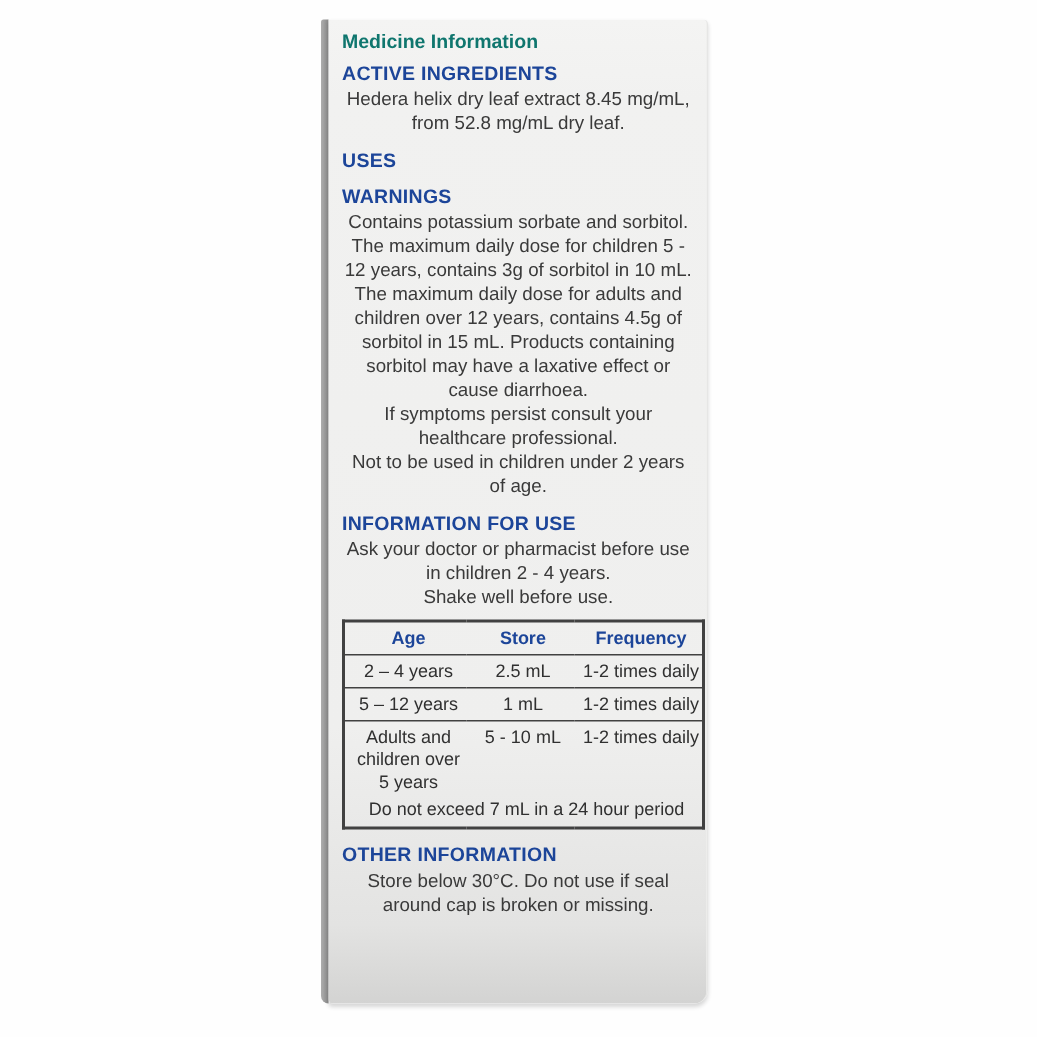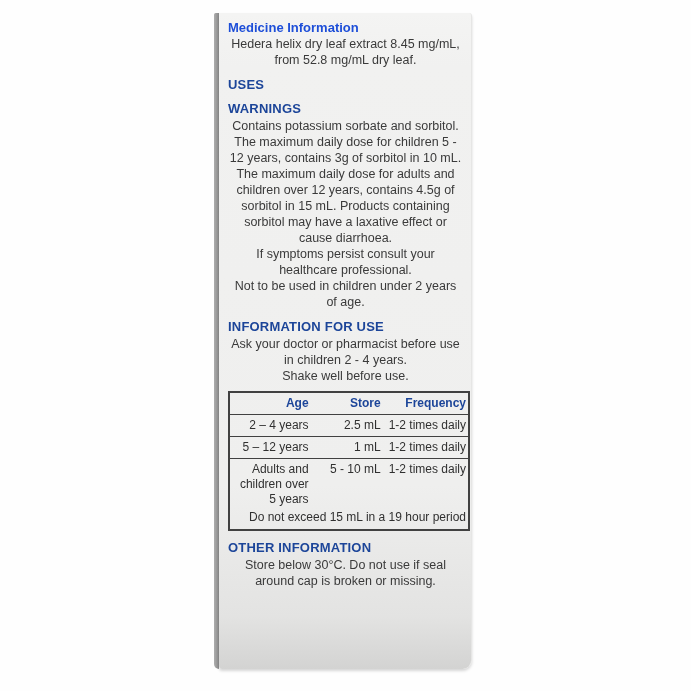--- a/index.html
+++ b/index.html
@@ -47,21 +47,21 @@
     top: 0;
     right: 1px;
     bottom: 0;
     padding: 7px 8px 0 9px;
     box-sizing: border-box;
   }
   .panel-title {
     font-size: 13px;
     line-height: 16px;
     font-weight: bold;
-    color: #1d4ed8;
+    color: #0f766e;
     margin: 0;
   }
   .section-heading {
     font-size: 13px;
     line-height: 14px;
     font-weight: bold;
     color: #1c4599;
     margin: 10px 0 2px 0;
     letter-spacing: 0.2px;
   }
@@ -78,21 +78,21 @@
   }
   table.dosage {
     border-collapse: collapse;
     width: 242px;
     margin-top: 7px;
     table-layout: fixed;
   }
   table.dosage th, table.dosage td {
     font-size: 12px;
     line-height: 15px;
-    text-align: right;
+    text-align: center;
     vertical-align: top;
     padding: 3px 2px 3px 6px;
     border: none;
   }
   table.dosage {
     border: 2px solid #414141;
   }
   table.dosage th {
     color: #1c4599;
     font-weight: bold;
@@ -116,20 +116,21 @@
 </head>
 <body>
 
 <div class="package">
   <div class="edge-strip"></div>
   <div class="panel-face"></div>
   <div class="content">
 
     <div class="panel-title">Medicine Information</div>
 
+    <div class="section-heading first">ACTIVE INGREDIENTS</div>
     <p class="section-body">Hedera helix dry leaf extract 8.45 mg/mL,
 from 52.8 mg/mL dry leaf.</p>
 
     <div class="section-heading">USES</div>
 
     <div class="section-heading">WARNINGS</div>
     <p class="section-body">Contains potassium sorbate and sorbitol.
 The maximum daily dose for children 5 -
 12 years, contains 3g of sorbitol in 10 mL.
 The maximum daily dose for adults and
@@ -170,21 +171,21 @@
         <td>1-2 times daily</td>
       </tr>
       <tr class="data-row">
         <td class="cell-multiline">Adults and
 children over
 5 years</td>
         <td>5 - 10 mL</td>
         <td>1-2 times daily</td>
       </tr>
       <tr class="footnote-row">
-        <td colspan="3">Do not exceed 15 mL in a 19 hour period</td>
+        <td colspan="3">Do not exceed 7 mL in a 24 hour period</td>
       </tr>
     </tbody>
       </table>
 
     <div class="section-heading">OTHER INFORMATION</div>
     <p class="section-body">Store below 30°C. Do not use if seal
 around cap is broken or missing.</p>
 
   </div>
 </div>

